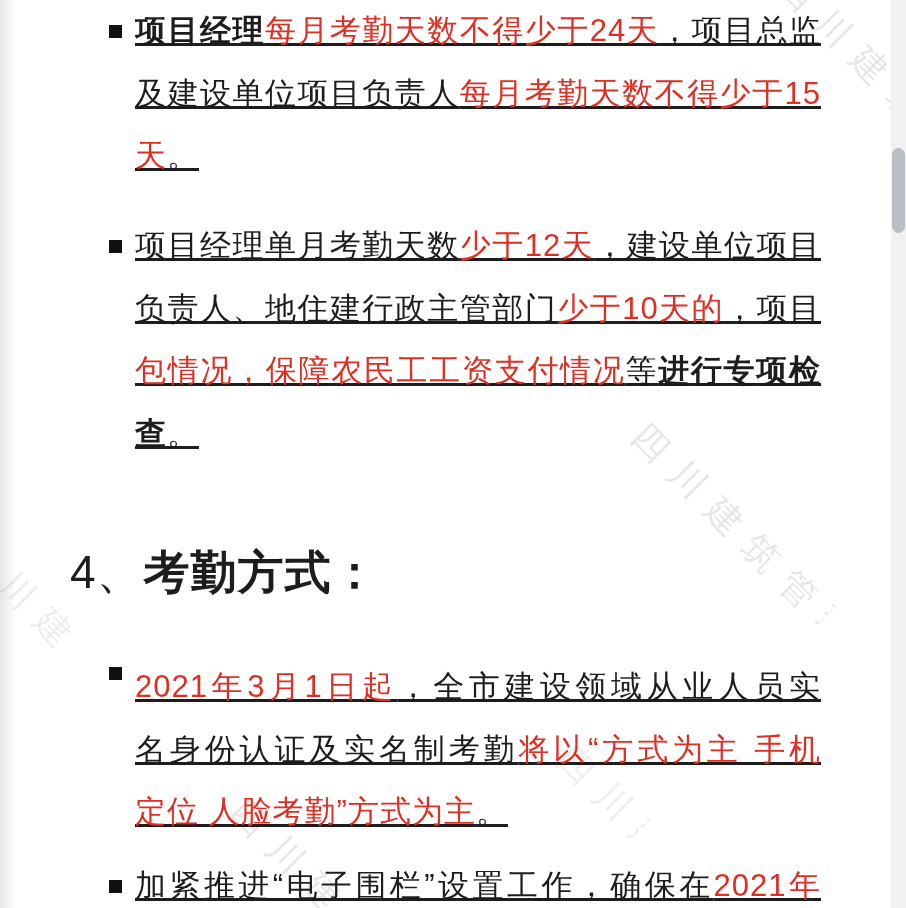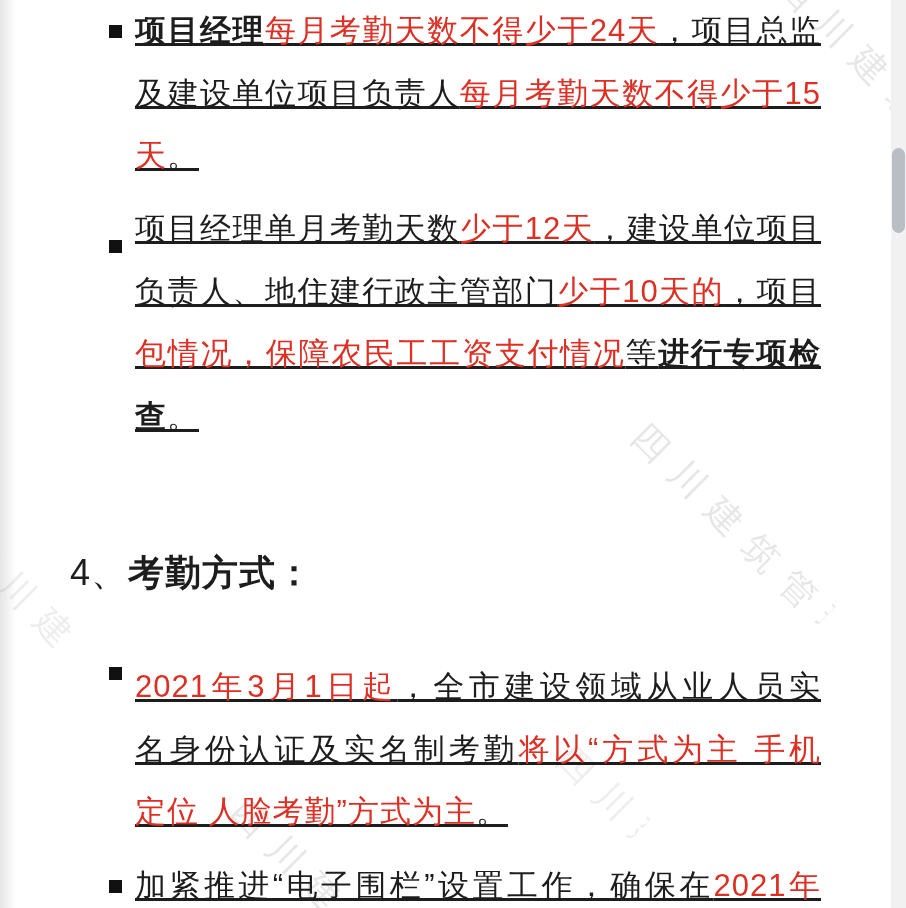--- a/index.html
+++ b/index.html
@@ -32,36 +32,36 @@
   .wm1{left:800px; top:-38px;}
   .wm2{left:655px; top:413px; max-width:265px;}
   .wm3{left:253px; top:788px; max-width:210px;}
   .wm4{left:-16px; top:524px; max-width:150px; opacity:.22;}
   .wm5{left:580px; top:735px; max-width:110px; opacity:.20;}
   
   .tblock{
     position:absolute; left:135px; width:686px;
     font-size:31px; line-height:62.5px; letter-spacing:1px;text-decoration:underline;
   }
-  .b1{top:0;} .b2{top:198px;} .b3{top:656px;} .b4{top:855px;}
+  .b1{top:0;} .b2{top:215px;} .b3{top:656px;} .b4{top:855px;}
   .line{
     text-align:justify; text-align-last:justify; text-justify:inter-character;
     height:62.5px; overflow:hidden;
   }
   .line.nofill{text-align-last:left;}
   .seg{display:inline;}
   .r{color:var(--red);}
   .k{color:var(--ink);}
   .b{color:var(--ink); font-weight:bold;}
   .marker{
     position:absolute; left:109px; width:13px; height:13px; background:#111;
   }
   .m1{top:25px;} .m2{top:240px;} .m3{top:667px;} .m4{top:880px;}
   .heading{
-    position:absolute; left:70px; top:541px; font-size:36px; line-height:63px;
+    position:absolute; left:70px; top:541px; font-size:46px; line-height:63px;
     letter-spacing:1px;
   }
 </style>
 </head>
 <body>
 
 <div id="screen">
 
   <div class="wm wm1">四川建筑管理</div>
   <div class="wm wm2">四川建筑管理</div>

